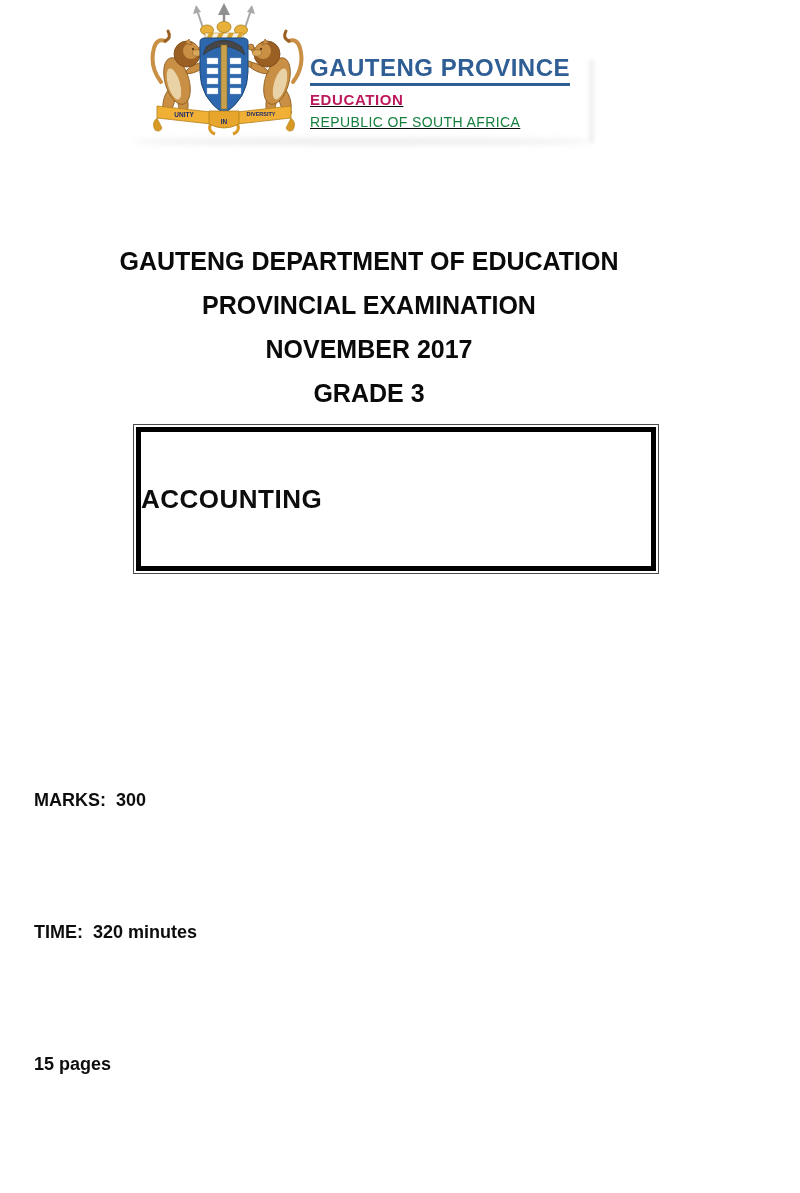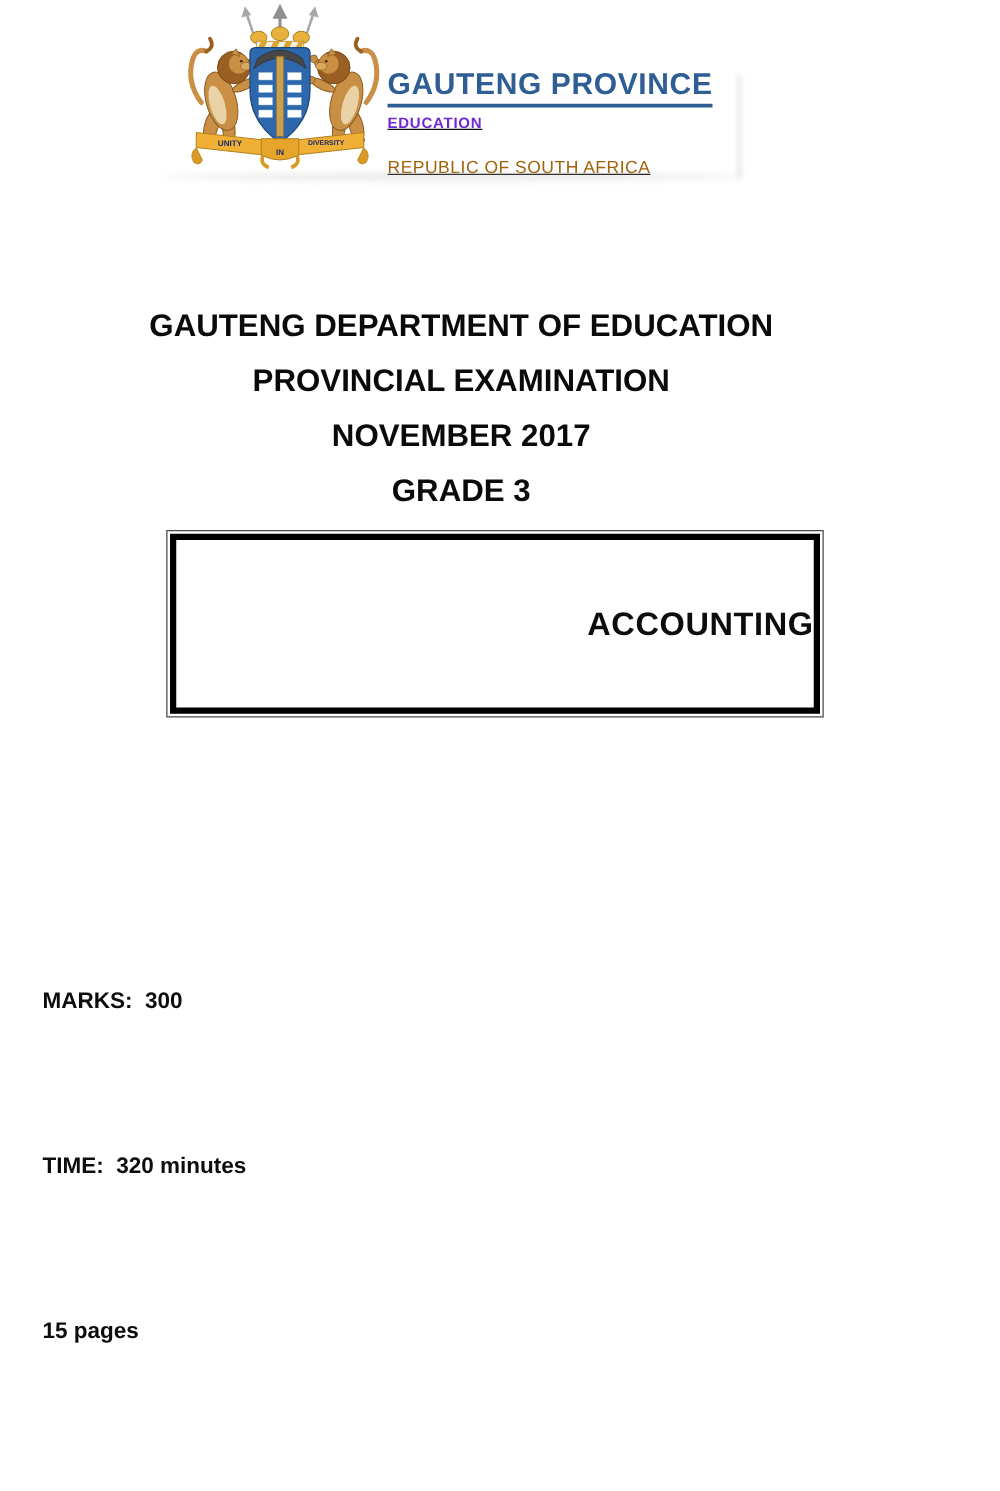--- a/index.html
+++ b/index.html
@@ -16,26 +16,26 @@
   
   .logo-area { position: absolute; left: 0; top: 0; width: 800px; height: 150px; }
   .coat-of-arms { position: absolute; left: 147px; top: 2px; }
   .logo-text { position: absolute; left: 310px; top: 56px; text-decoration: underline; }
   .province-name {
     font-size: 24px; font-weight: bold; letter-spacing: 0.5px;
     color: #2E5E94; display: inline-block;
     border-bottom: 3px solid #2E5E94; padding-bottom: 3px; line-height: 1;
   }
   .dept-name {
-    font-size: 12px; font-weight: bold; letter-spacing: 0.6px;
-    color: #6d28d9; margin-top: 6px; line-height: 1;
+    font-size: 15px; font-weight: bold; letter-spacing: 0.6px;
+    color: #be185d; margin-top: 6px; line-height: 1;
   }
   .country-name {
     font-size: 14px; letter-spacing: 0.4px;
-    color: #a16207; margin-top: 22px; line-height: 1;
+    color: #15803d; margin-top: 8px; line-height: 1;
   }
   .logo-shadow-bottom {
     position: absolute; left: 132px; top: 139px; width: 462px; height: 5px;
     background: #bfbfbf; opacity: 0.4; filter: blur(3px); border-radius: 50%;
   }
   .logo-shadow-right {
     position: absolute; left: 590px; top: 60px; width: 3px; height: 82px;
     background: #c4c4c4; opacity: 0.45; filter: blur(2px);
   }
 
@@ -48,21 +48,21 @@
 
   
   .subject-box-outer {
     position: absolute; left: 133px; top: 424px; width: 526px; height: 150px;
     box-sizing: border-box; border: 1px solid #4a4a4a; padding: 2px;
     background: #ffffff;
   }
   .subject-box-inner {
     width: 100%; height: 100%; box-sizing: border-box;
     border: 5px solid #000000;
-    display: flex; align-items: center; justify-content: flex-end;
+    display: flex; align-items: center; justify-content: flex-start;
   }
   .subject-title { font-size: 26px; font-weight: bold; letter-spacing: 0.5px; }
 
   
   .exam-info {
     position: absolute; left: 2px; top: 690px;
     font-size: 18px; font-weight: bold; line-height: 44px;
     white-space: pre;
     margin-left: 32px;
   }

